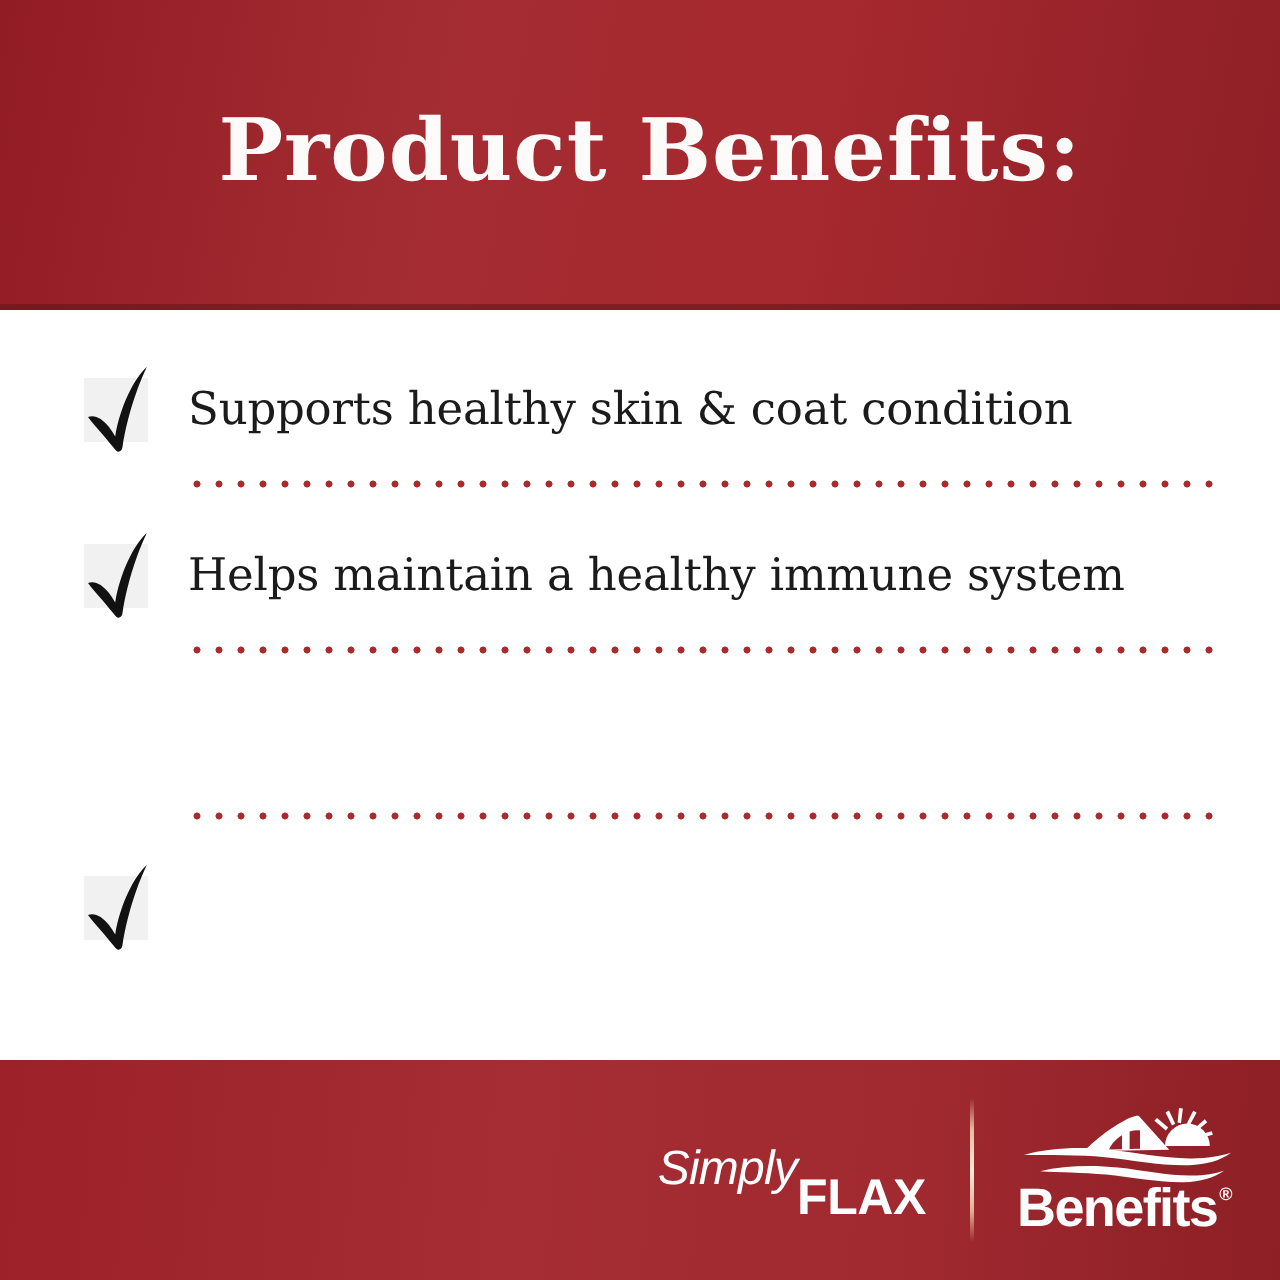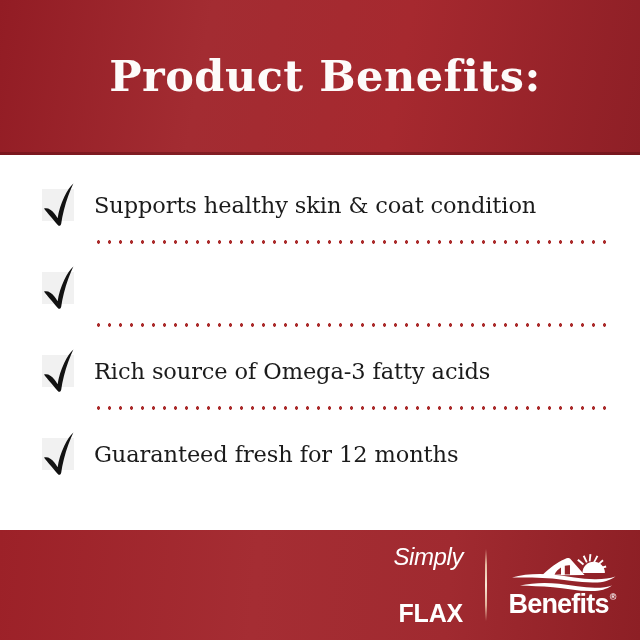--- a/index.html
+++ b/index.html
@@ -126,25 +126,24 @@
   .footer-logos {
     position: absolute;
     right: 22px;
     top: 0;
     height: 110px;
     display: flex;
     align-items: center;
   }
   .simplyflax {
     display: flex;
-    align-items: flex-end;
+    align-items: center;
     color: #ffffff;
     font-family: "Liberation Sans", "DejaVu Sans", sans-serif;
     white-space: nowrap;
-    flex-direction: column;
   }
   .sf-simply {
     font-style: italic;
     font-weight: 300;
     font-size: 24px;
     letter-spacing: -0.4px;
   }
   .sf-flax {
     font-weight: bold;
     font-size: 25px;
@@ -214,40 +213,32 @@
       <div class="benefit-text">Supports healthy skin &amp; coat condition</div>
     </div>
     <div class="dotted-sep" style="top:85px;"></div>
 
     <div class="benefit-row" style="top:105px;">
       <div class="check-box">
         <svg class="check-mark" viewBox="0 0 42 46">
           <path d="M5 26.5 C8.5 25.2 12.2 27.4 15.4 31.4 C16.6 32.9 17.6 34.6 18.6 36.3 C19.6 29.4 22.0 21.7 25.2 15.0 C28.0 9.1 31.2 4.4 34.4 1.5 C33.0 4.6 31.0 9.0 29.2 14.1 C26.0 23.0 23.4 33.2 22.2 41.8 C21.9 43.7 20.2 44.5 19.0 43.2 C17.0 41.0 14.6 37.9 12.0 34.9 C9.3 31.8 6.9 29.2 5 26.5 Z" fill="#121212"></path>
         </svg>
       </div>
+      <div class="benefit-text">Helps maintain a healthy immune system</div>
     </div>
     <div class="dotted-sep" style="top:168px;"></div>
 
-    <div class="benefit-row" style="top:188px;">
-      <div class="check-box">
-        <svg class="check-mark" viewBox="0 0 42 46">
-          <path d="M5 26.5 C8.5 25.2 12.2 27.4 15.4 31.4 C16.6 32.9 17.6 34.6 18.6 36.3 C19.6 29.4 22.0 21.7 25.2 15.0 C28.0 9.1 31.2 4.4 34.4 1.5 C33.0 4.6 31.0 9.0 29.2 14.1 C26.0 23.0 23.4 33.2 22.2 41.8 C21.9 43.7 20.2 44.5 19.0 43.2 C17.0 41.0 14.6 37.9 12.0 34.9 C9.3 31.8 6.9 29.2 5 26.5 Z" fill="#121212"></path>
-        </svg>
-      </div>
-      <div class="benefit-text">Rich source of Omega-3 fatty acids</div>
-    </div>
     <div class="dotted-sep" style="top:251px;"></div>
 
     <div class="benefit-row" style="top:271px;">
       <div class="check-box">
         <svg class="check-mark" viewBox="0 0 42 46">
           <path d="M5 26.5 C8.5 25.2 12.2 27.4 15.4 31.4 C16.6 32.9 17.6 34.6 18.6 36.3 C19.6 29.4 22.0 21.7 25.2 15.0 C28.0 9.1 31.2 4.4 34.4 1.5 C33.0 4.6 31.0 9.0 29.2 14.1 C26.0 23.0 23.4 33.2 22.2 41.8 C21.9 43.7 20.2 44.5 19.0 43.2 C17.0 41.0 14.6 37.9 12.0 34.9 C9.3 31.8 6.9 29.2 5 26.5 Z" fill="#121212"></path>
         </svg>
       </div>
-      <div class="benefit-text">Guaranteed fresh for 12 months</div>
     </div>
 
   </div>
 
   <div class="footer-band">
     <div class="footer-logos">
 
       <div class="simplyflax">
         <span class="sf-simply">Simply</span>
         <span class="sf-flax">FLAX</span>

